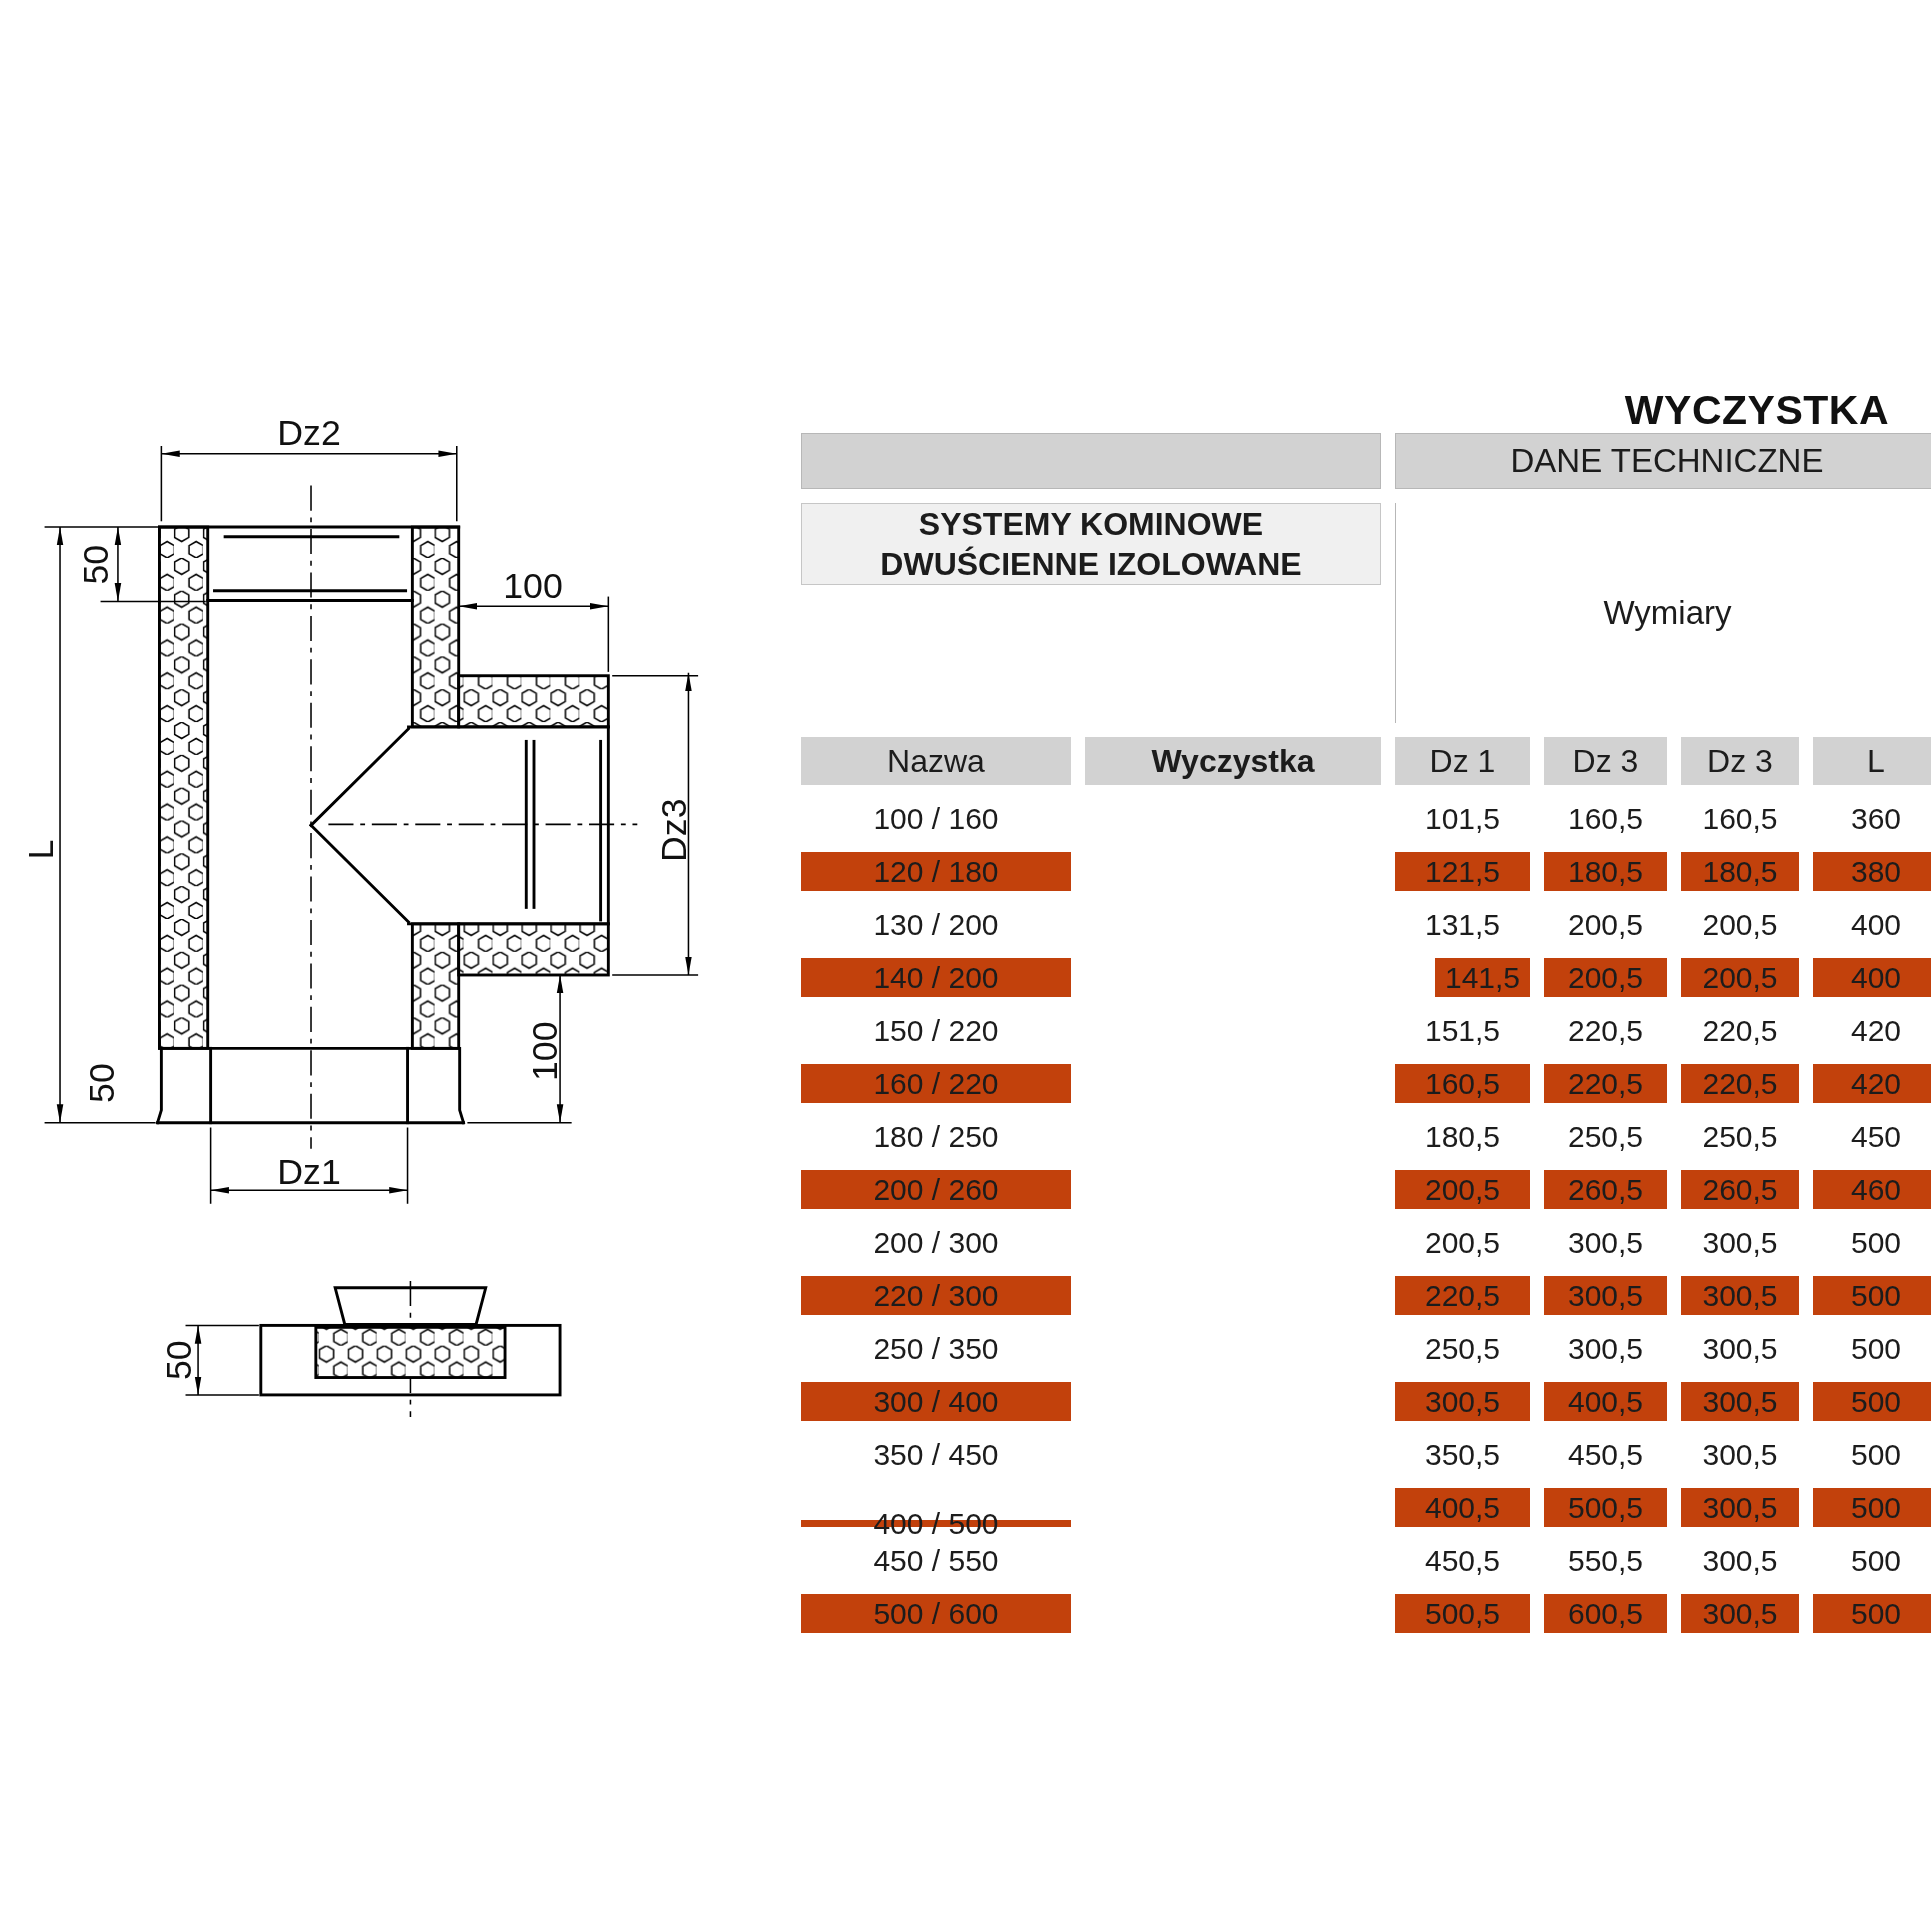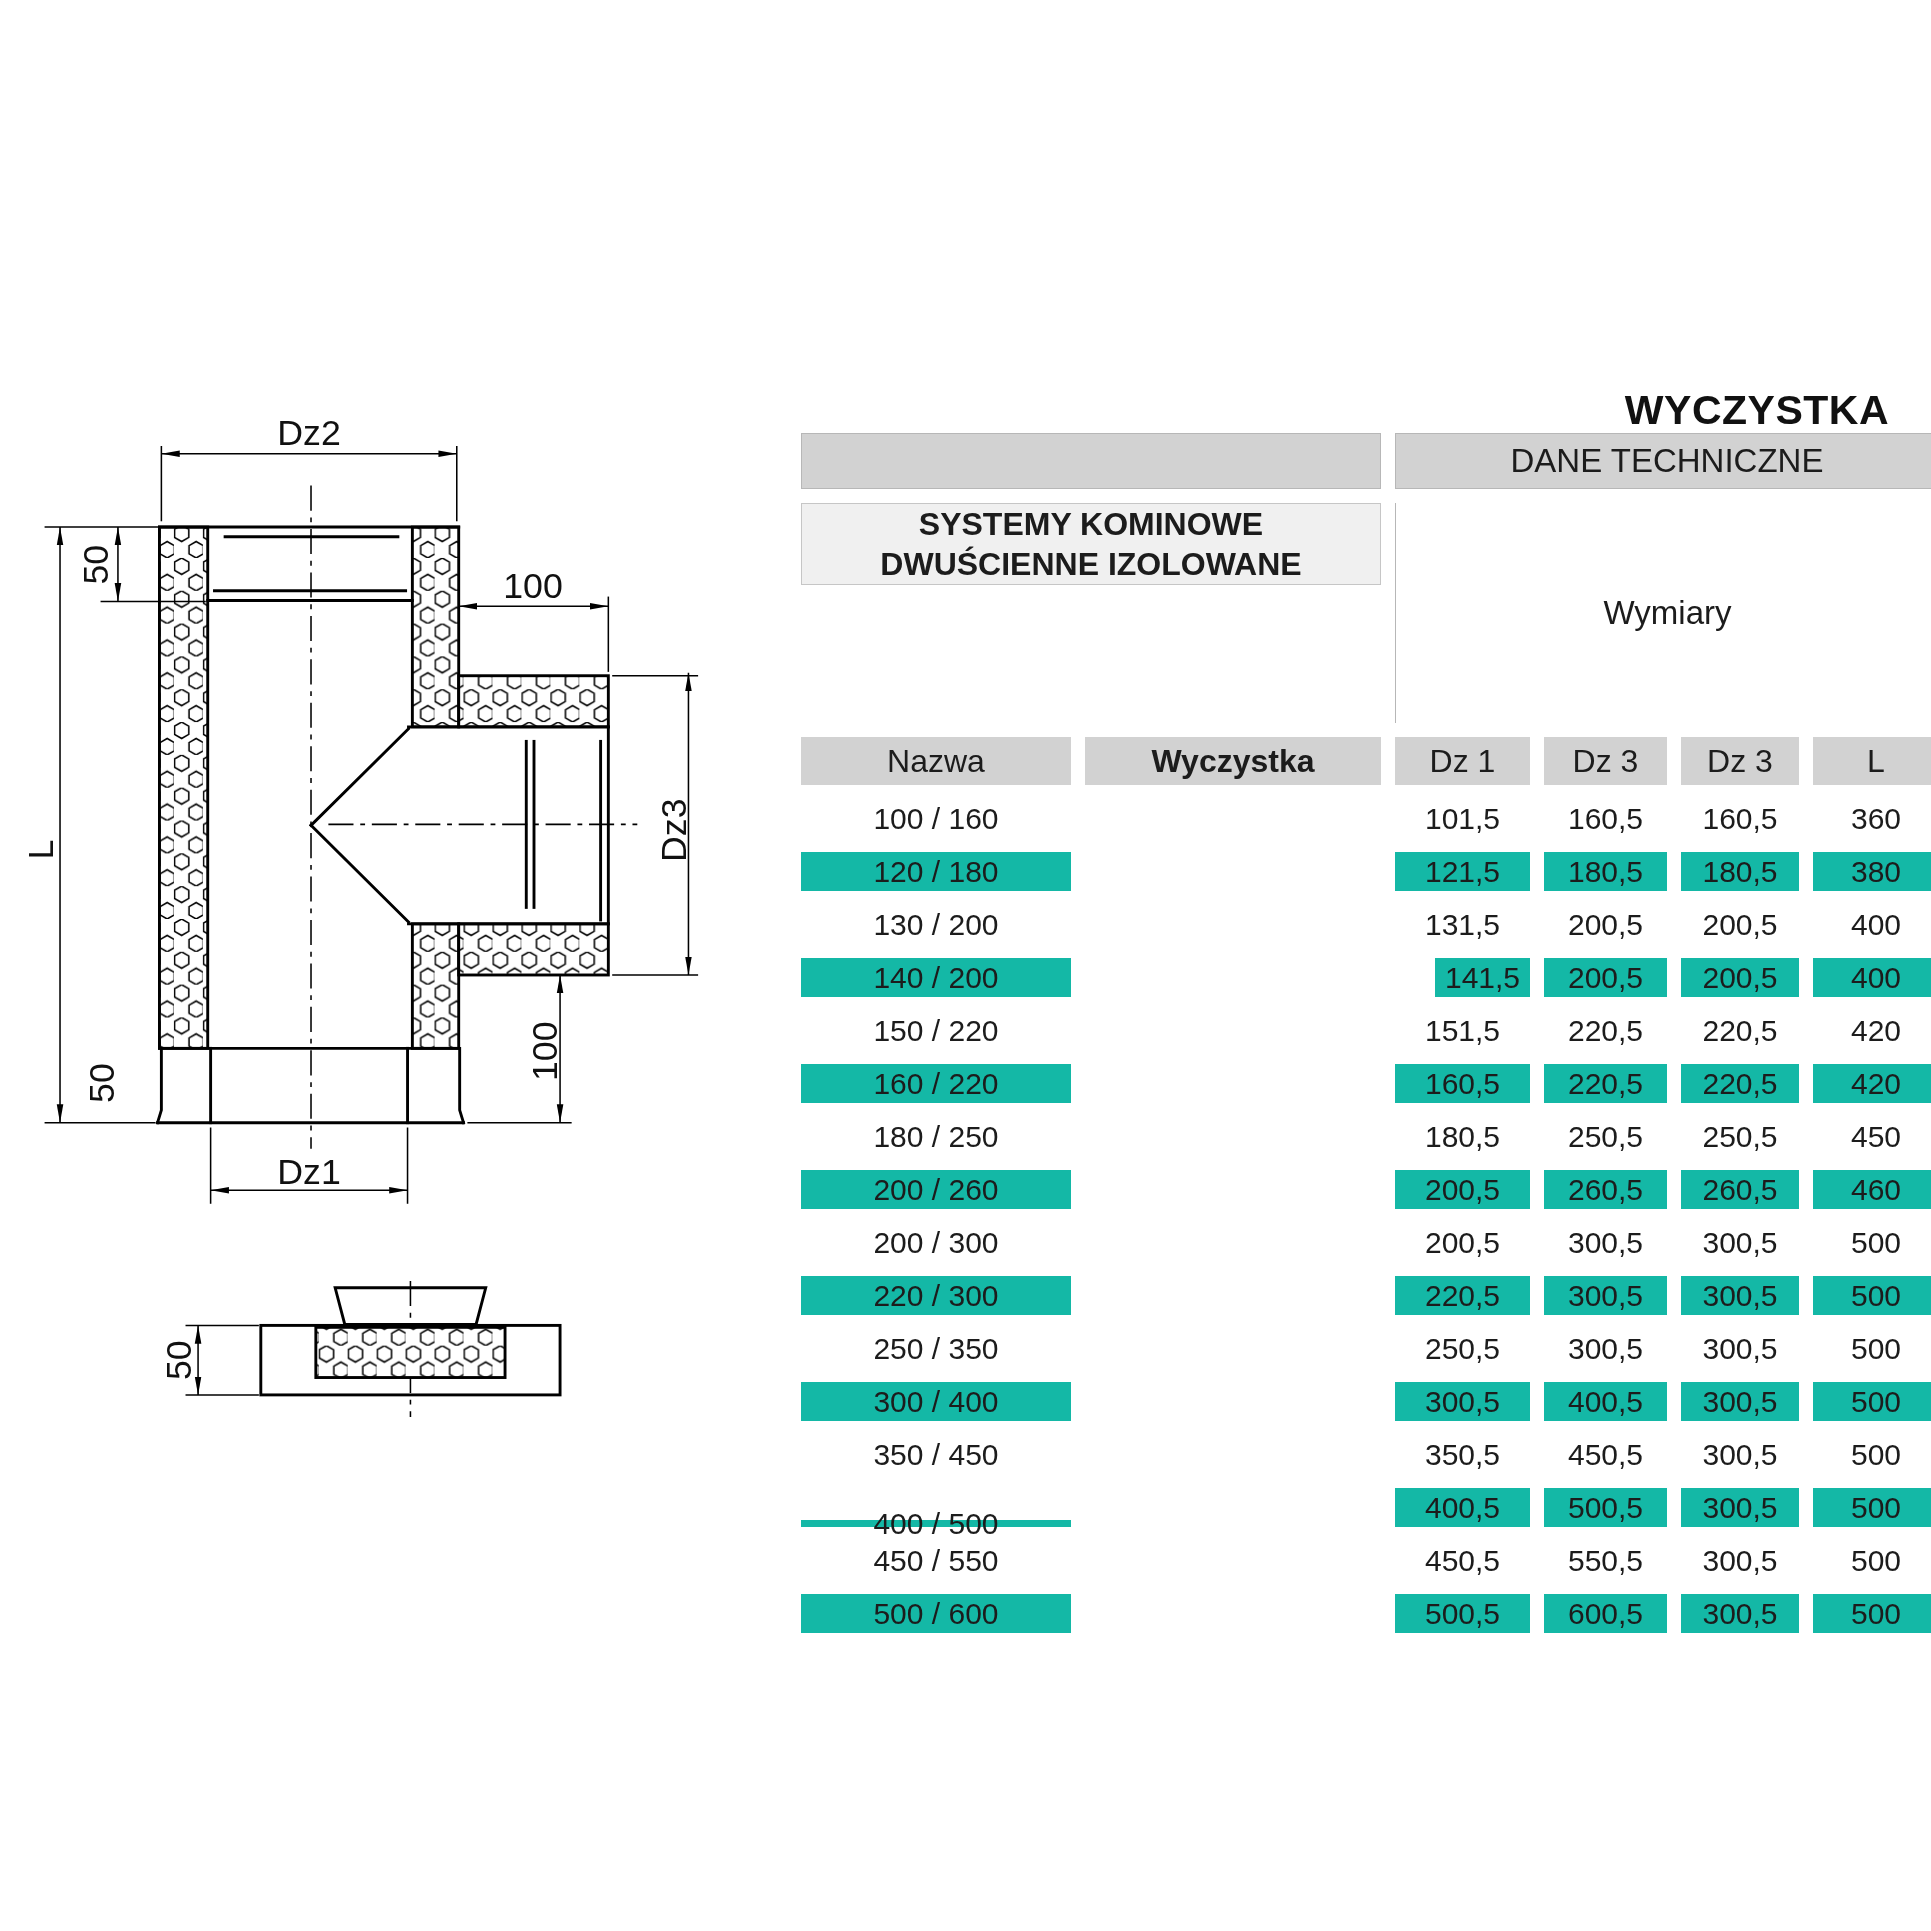--- a/index.html
+++ b/index.html
@@ -23,21 +23,21 @@
   .hdr-gray{background:#d2d2d2;border:1px solid #b7b7b7;}
   .dane{font-size:33px;}
   .systemy{
     background:#f0f0f0;border:1px solid #c6c6c6;
     flex-direction:column;font-weight:bold;font-size:32px;line-height:1.25;text-align:center;
   }
   .wymiary{border-left:1px solid #b7b7b7;font-size:33px;}
   .col-hdr{background:#d2d2d2;font-size:32px;}
   .bold{font-weight:bold;}
   .data{font-size:30px;}
-  .stripe{background:#14b8a6;}
+  .stripe{background:#c2410c;}
   .merged-white{background:#ffffff;}
 </style>
 </head>
 <body>
 
 <div id="title">WYCZYSTKA</div>
 
 <svg id="drawing" width="734" height="1448" viewBox="0 0 760 1500">
   <defs>
     <pattern id="hex" width="30" height="34" patternUnits="userSpaceOnUse">

